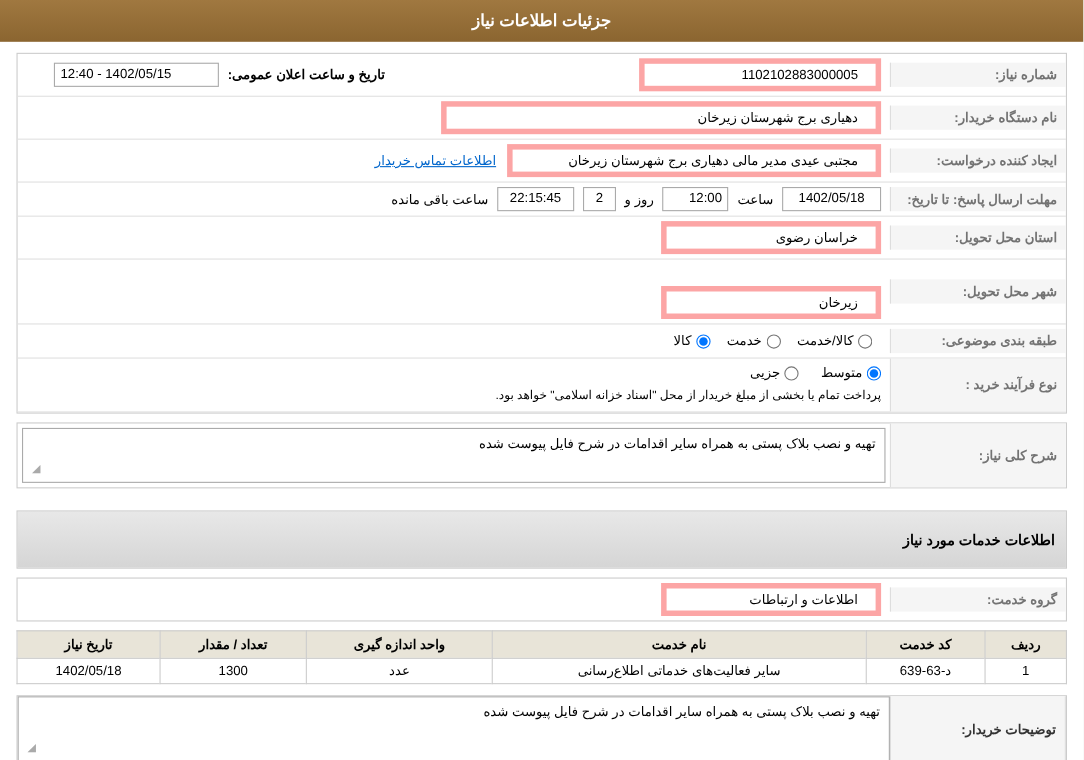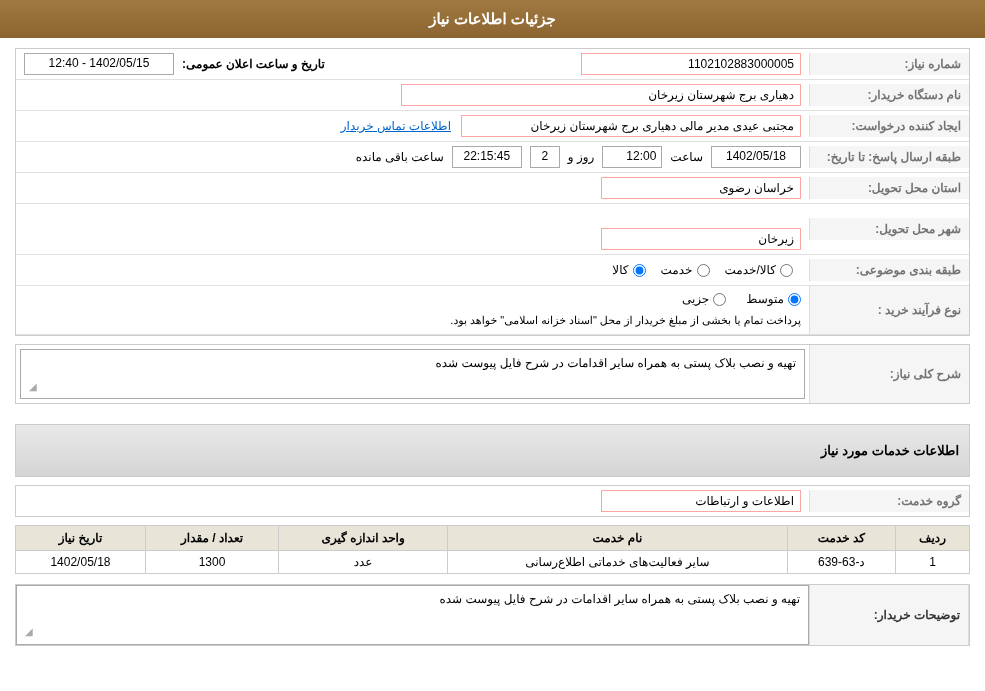--- a/index.html
+++ b/index.html
@@ -48,23 +48,23 @@
       border-left: 1px solid #ddd;
       white-space: nowrap;
       color: #737373;
     }
     .value-cell {
       padding: 4px 8px;
       flex: 1;
       text-align: right;
     }
     .value-box {
-      border: 1px solid #fca5a5;
-      background: #fff;
-      padding: 3px 6px;
+      border: 5px solid #fca5a5;
+      background: #fff;
+      padding: 3px 16px;
       min-height: 22px;
       display: inline-block;
       min-width: 200px;
     }
     .date-box {
       border: 1px solid #aaa;
       background: #fff;
       padding: 2px 5px;
       min-height: 22px;
     }
@@ -205,41 +205,41 @@
 
     <div class="info-section outer-border">
 
       <div class="info-row">
         <div class="label-cell">شماره نیاز:</div>
         <div class="value-cell" style="flex:1;">
           <span class="value-box" style="min-width:220px;display:inline-block;">1102102883000005</span>
         </div>
         <div style="display:flex;align-items:center;padding:4px 8px;">
           <span style="font-weight:bold;margin-left:8px;white-space:nowrap;">تاریخ و ساعت اعلان عمومی:</span>
-          <span class="date-box" style="min-width:150px;display:inline-block;text-align:center;">1402/05/15 - 12:40</span>
+          <span class="date-box" style="min-width:150px;display:inline-block;text-align:left;margin-left:25px;">1402/05/15 - 12:40</span>
         </div>
       </div>
 
       <div class="info-row">
         <div class="label-cell">نام دستگاه خریدار:</div>
         <div class="value-cell">
           <span class="value-box" style="min-width:400px;display:inline-block;">دهیاری برج شهرستان زیرخان</span>
         </div>
       </div>
 
       <div class="info-row">
         <div class="label-cell">ایجاد کننده درخواست:</div>
         <div class="value-cell" style="display:flex;align-items:center;gap:10px;">
           <span class="value-box" style="min-width:340px;display:inline-block;">مجتبی عیدی مدیر مالی  دهیاری برج شهرستان زیرخان</span>
           <span class="link-blue">اطلاعات تماس خریدار</span>
         </div>
       </div>
 
       <div class="info-row">
-        <div class="label-cell">طبقه ارسال پاسخ: تا تاریخ:</div>
+        <div class="label-cell">مهلت ارسال پاسخ: تا تاریخ:</div>
         <div class="value-cell">
           <div style="display:flex;align-items:center;gap:8px;direction:rtl;">
             <span class="date-box" style="min-width:90px;display:inline-block;text-align:center;">1402/05/18</span>
             <span>ساعت</span>
             <span class="date-box" style="min-width:60px;display:inline-block;text-align:right;">12:00</span>
             <span>روز و</span>
             <span class="date-box" style="min-width:30px;display:inline-block;text-align:center;">2</span>
             <span class="date-box" style="min-width:70px;display:inline-block;text-align:center;">22:15:45</span>
             <span>ساعت باقی مانده</span>
           </div>

